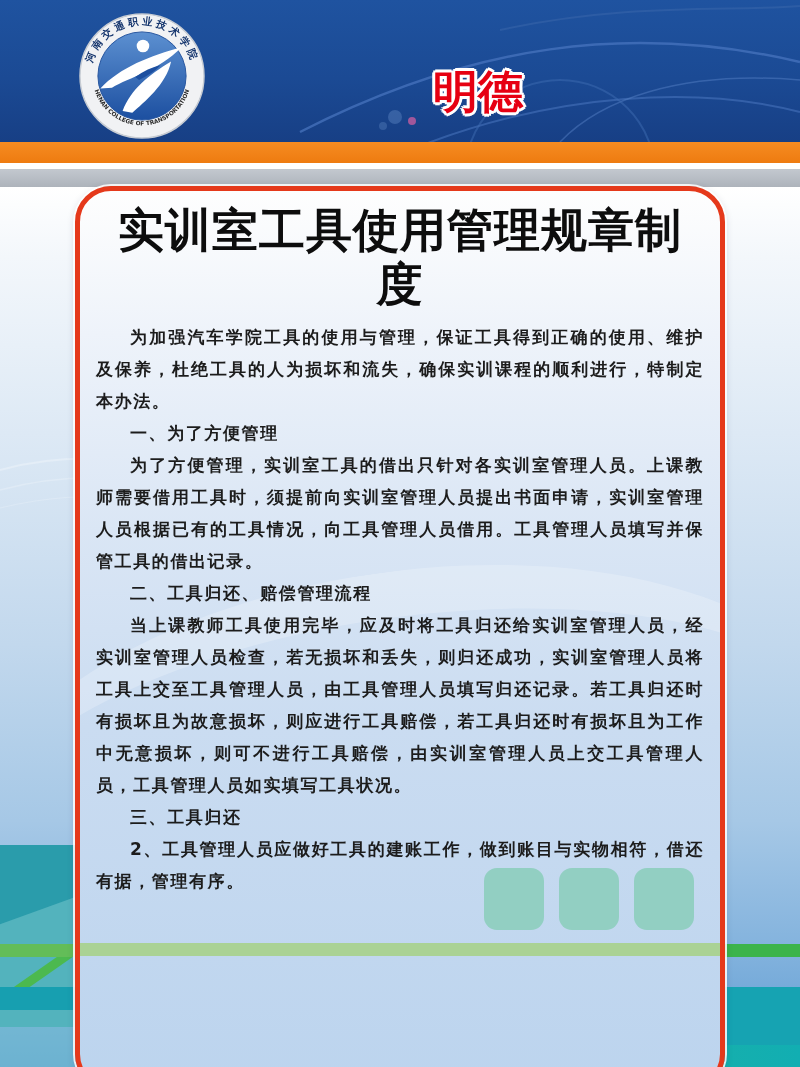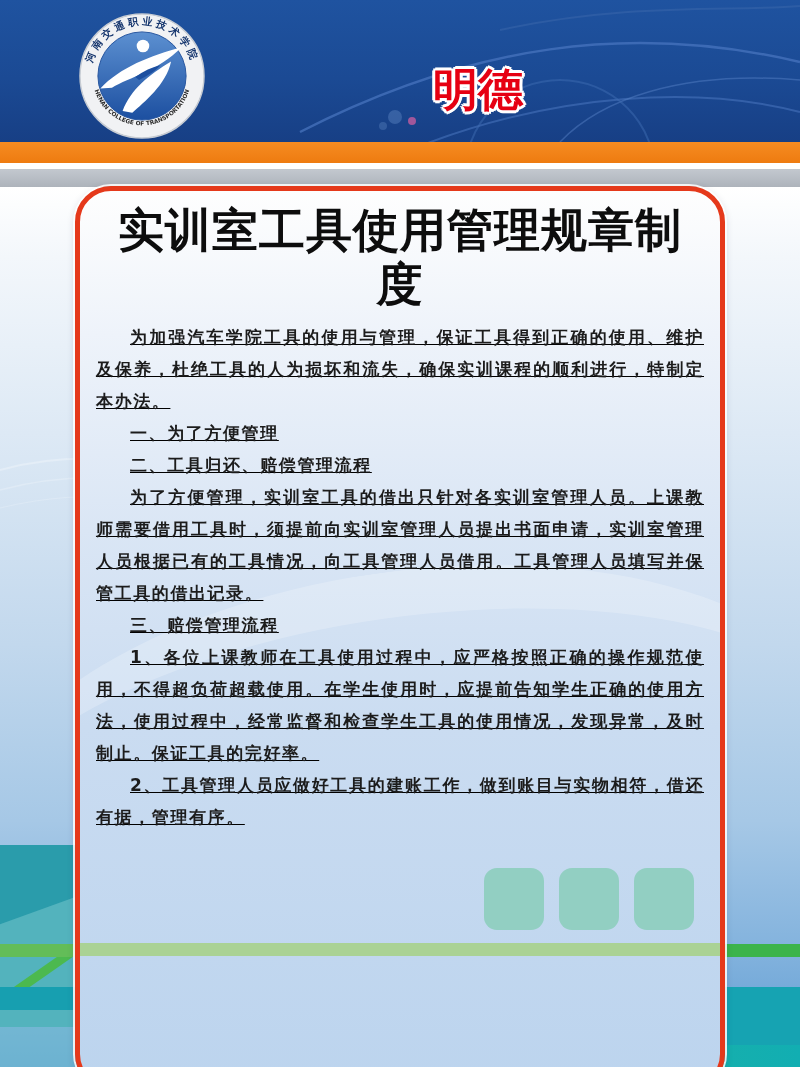--- a/index.html
+++ b/index.html
@@ -9,21 +9,21 @@
   }
   
   .hdr{
     position:absolute;left:0;top:0;width:800px;height:142px;
     background:linear-gradient(180deg,#1f53a0 0%,#1b4a94 55%,#173f85 100%);
   }
   .hdr-swirls{position:absolute;left:0;top:0;width:800px;height:142px;}
   .logo{position:absolute;left:79px;top:13px;width:126px;height:126px;}
   .motto{
     position:absolute;left:251px;top:64px;width:454px;height:50px;
-    display:flex;justify-content:center;align-items:center;
+    display:flex;justify-content:flex-end;align-items:center;flex-direction:column;
   }
   .motto span{
     font-size:45px;font-weight:900;color:#e60012;line-height:1;
     text-shadow:-2px -2px 0 #fff,2px -2px 0 #fff,-2px 2px 0 #fff,2px 2px 0 #fff,
                  0 -3px 0 #fff,0 3px 0 #fff,-3px 0 0 #fff,3px 0 0 #fff;
   }
   
   .band-orange{position:absolute;left:0;top:142px;width:800px;height:21px;background:linear-gradient(180deg,#f68c22,#ee7b10);}
   .band-white {position:absolute;left:0;top:163px;width:800px;height:6px;background:#ffffff;}
   .band-grey  {position:absolute;left:0;top:169px;width:800px;height:18px;background:linear-gradient(180deg,#c3c8cf,#adb3bb);}
@@ -68,21 +68,21 @@
     border-top:46px solid rgba(255,255,255,.22);transform:rotate(-8deg);z-index:0;
   }
   .panel-stripe{position:absolute;left:0;top:752px;width:640px;height:13px;background:rgba(167,210,137,.9);z-index:1;}
   .sq{position:absolute;top:677px;width:60px;height:62px;border-radius:13px;background:#92cfc2;z-index:1;}
   .sq1{left:404px}.sq2{left:479px}.sq3{left:554px}
   .panel-inner{position:relative;z-index:2;padding:0 16px;}
   .reg-title{
     margin:12px 0 0;text-align:center;font-family:"DejaVu Serif",serif;font-weight:bold;
     font-size:46px;line-height:54px;letter-spacing:1px;color:#0d0d0d;
   }
-  .reg-body{margin-top:10px;text-decoration:underline;}
+  .reg-body{margin-top:10px;}
   .reg-body p{
     margin:0;font-size:17px;line-height:32px;font-weight:bold;color:#1c1c1c;
     letter-spacing:1.6px;text-indent:2em;text-align:justify;
   }
 </style>
 </head>
 <body>
 
 <div class="poster">
 
@@ -160,25 +160,25 @@
     <div class="sq sq1"></div>
     <div class="sq sq2"></div>
     <div class="sq sq3"></div>
 
     <div class="panel-inner">
       <h1 class="reg-title">实训室工具使用管理规章制度</h1>
       <div class="reg-body">
         <p>为加强汽车学院工具的使用与管理，保证工具得到正确的使用、维护及保养，杜绝工具的人为损坏和流失，确保实训课程的顺利进行，特制定本办法。</p>
 
         <p>一、为了方便管理</p>
-        <p>二、工具归还、赔偿管理流程</p>
-
         <p>为了方便管理，实训室工具的借出只针对各实训室管理人员。上课教师需要借用工具时，须提前向实训室管理人员提出书面申请，实训室管理人员根据已有的工具情况，向工具管理人员借用。工具管理人员填写并保管工具的借出记录。</p>
 
-        <p>三、赔偿管理流程</p>
-        <p>1、各位上课教师在工具使用过程中，应严格按照正确的操作规范使用，不得超负荷超载使用。在学生使用时，应提前告知学生正确的使用方法，使用过程中，经常监督和检查学生工具的使用情况，发现异常，及时制止。保证工具的完好率。</p>
+        <p>二、工具归还、赔偿管理流程</p>
+        <p>当上课教师工具使用完毕，应及时将工具归还给实训室管理人员，经实训室管理人员检查，若无损坏和丢失，则归还成功，实训室管理人员将工具上交至工具管理人员，由工具管理人员填写归还记录。若工具归还时有损坏且为故意损坏，则应进行工具赔偿，若工具归还时有损坏且为工作中无意损坏，则可不进行工具赔偿，由实训室管理人员上交工具管理人员，工具管理人员如实填写工具状况。</p>
+
+        <p>三、工具归还</p>
         <p>2、工具管理人员应做好工具的建账工作，做到账目与实物相符，借还有据，管理有序。</p>
 
       </div>
     </div>
   </div>
 
 </div>
 
 </body></html>

